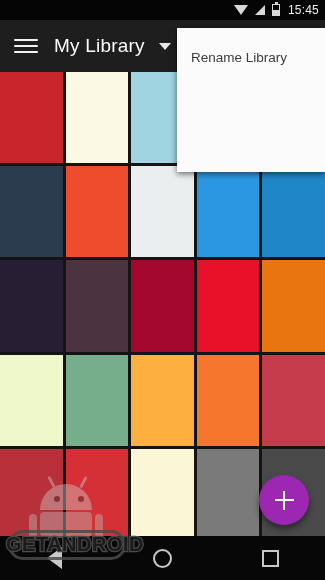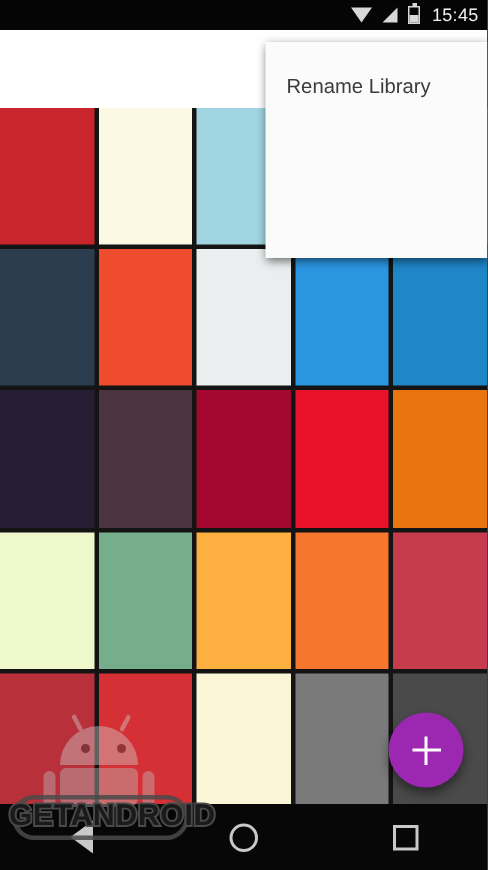--- a/index.html
+++ b/index.html
@@ -5,21 +5,21 @@
   * { box-sizing: border-box; margin: 0; padding: 0; }
   html, body {
     width: 325px; height: 580px;
     background: #000;
     font-family: "Liberation Sans", sans-serif;
     overflow: hidden;
   }
   #phone {
     position: relative;
     width: 325px; height: 580px;
-    background: #ffffff;
+    background: #7dd3fc;
     overflow: hidden;
   }
 
   
   #statusbar {
     position: absolute; top: 0; left: 0;
     width: 325px; height: 20px;
     background: #050505;
     display: flex; align-items: center; justify-content: flex-end;
     padding-right: 6px;
@@ -221,20 +221,29 @@
       </span>
     <span class="sb-icon">
         <span class="signal-tri"></span>
       </span>
     <span class="sb-icon">
         <span class="battery"></span>
       </span>
     <span id="clock">15:45</span>
   </div>
 
+  <div id="toolbar">
+    <div id="hamburger">
+      <span></span>
+        <span></span>
+        <span></span>
+    </div>
+    <div id="app-title">My Library</div>
+    <div id="dropdown-caret"></div>
+  </div>
 
   <div id="grid">
       <div class="grid-row">
         <div class="swatch" style="background: rgb(201, 37, 44);"></div>
         <div class="swatch" style="background: rgb(251, 248, 227);"></div>
         <div class="swatch" style="background: rgb(159, 212, 224);"></div>
         <div class="swatch" style="background: rgb(251, 251, 251);"></div>
         <div class="swatch" style="background: rgb(251, 251, 251);"></div>
       </div>
       <div class="grid-row">

